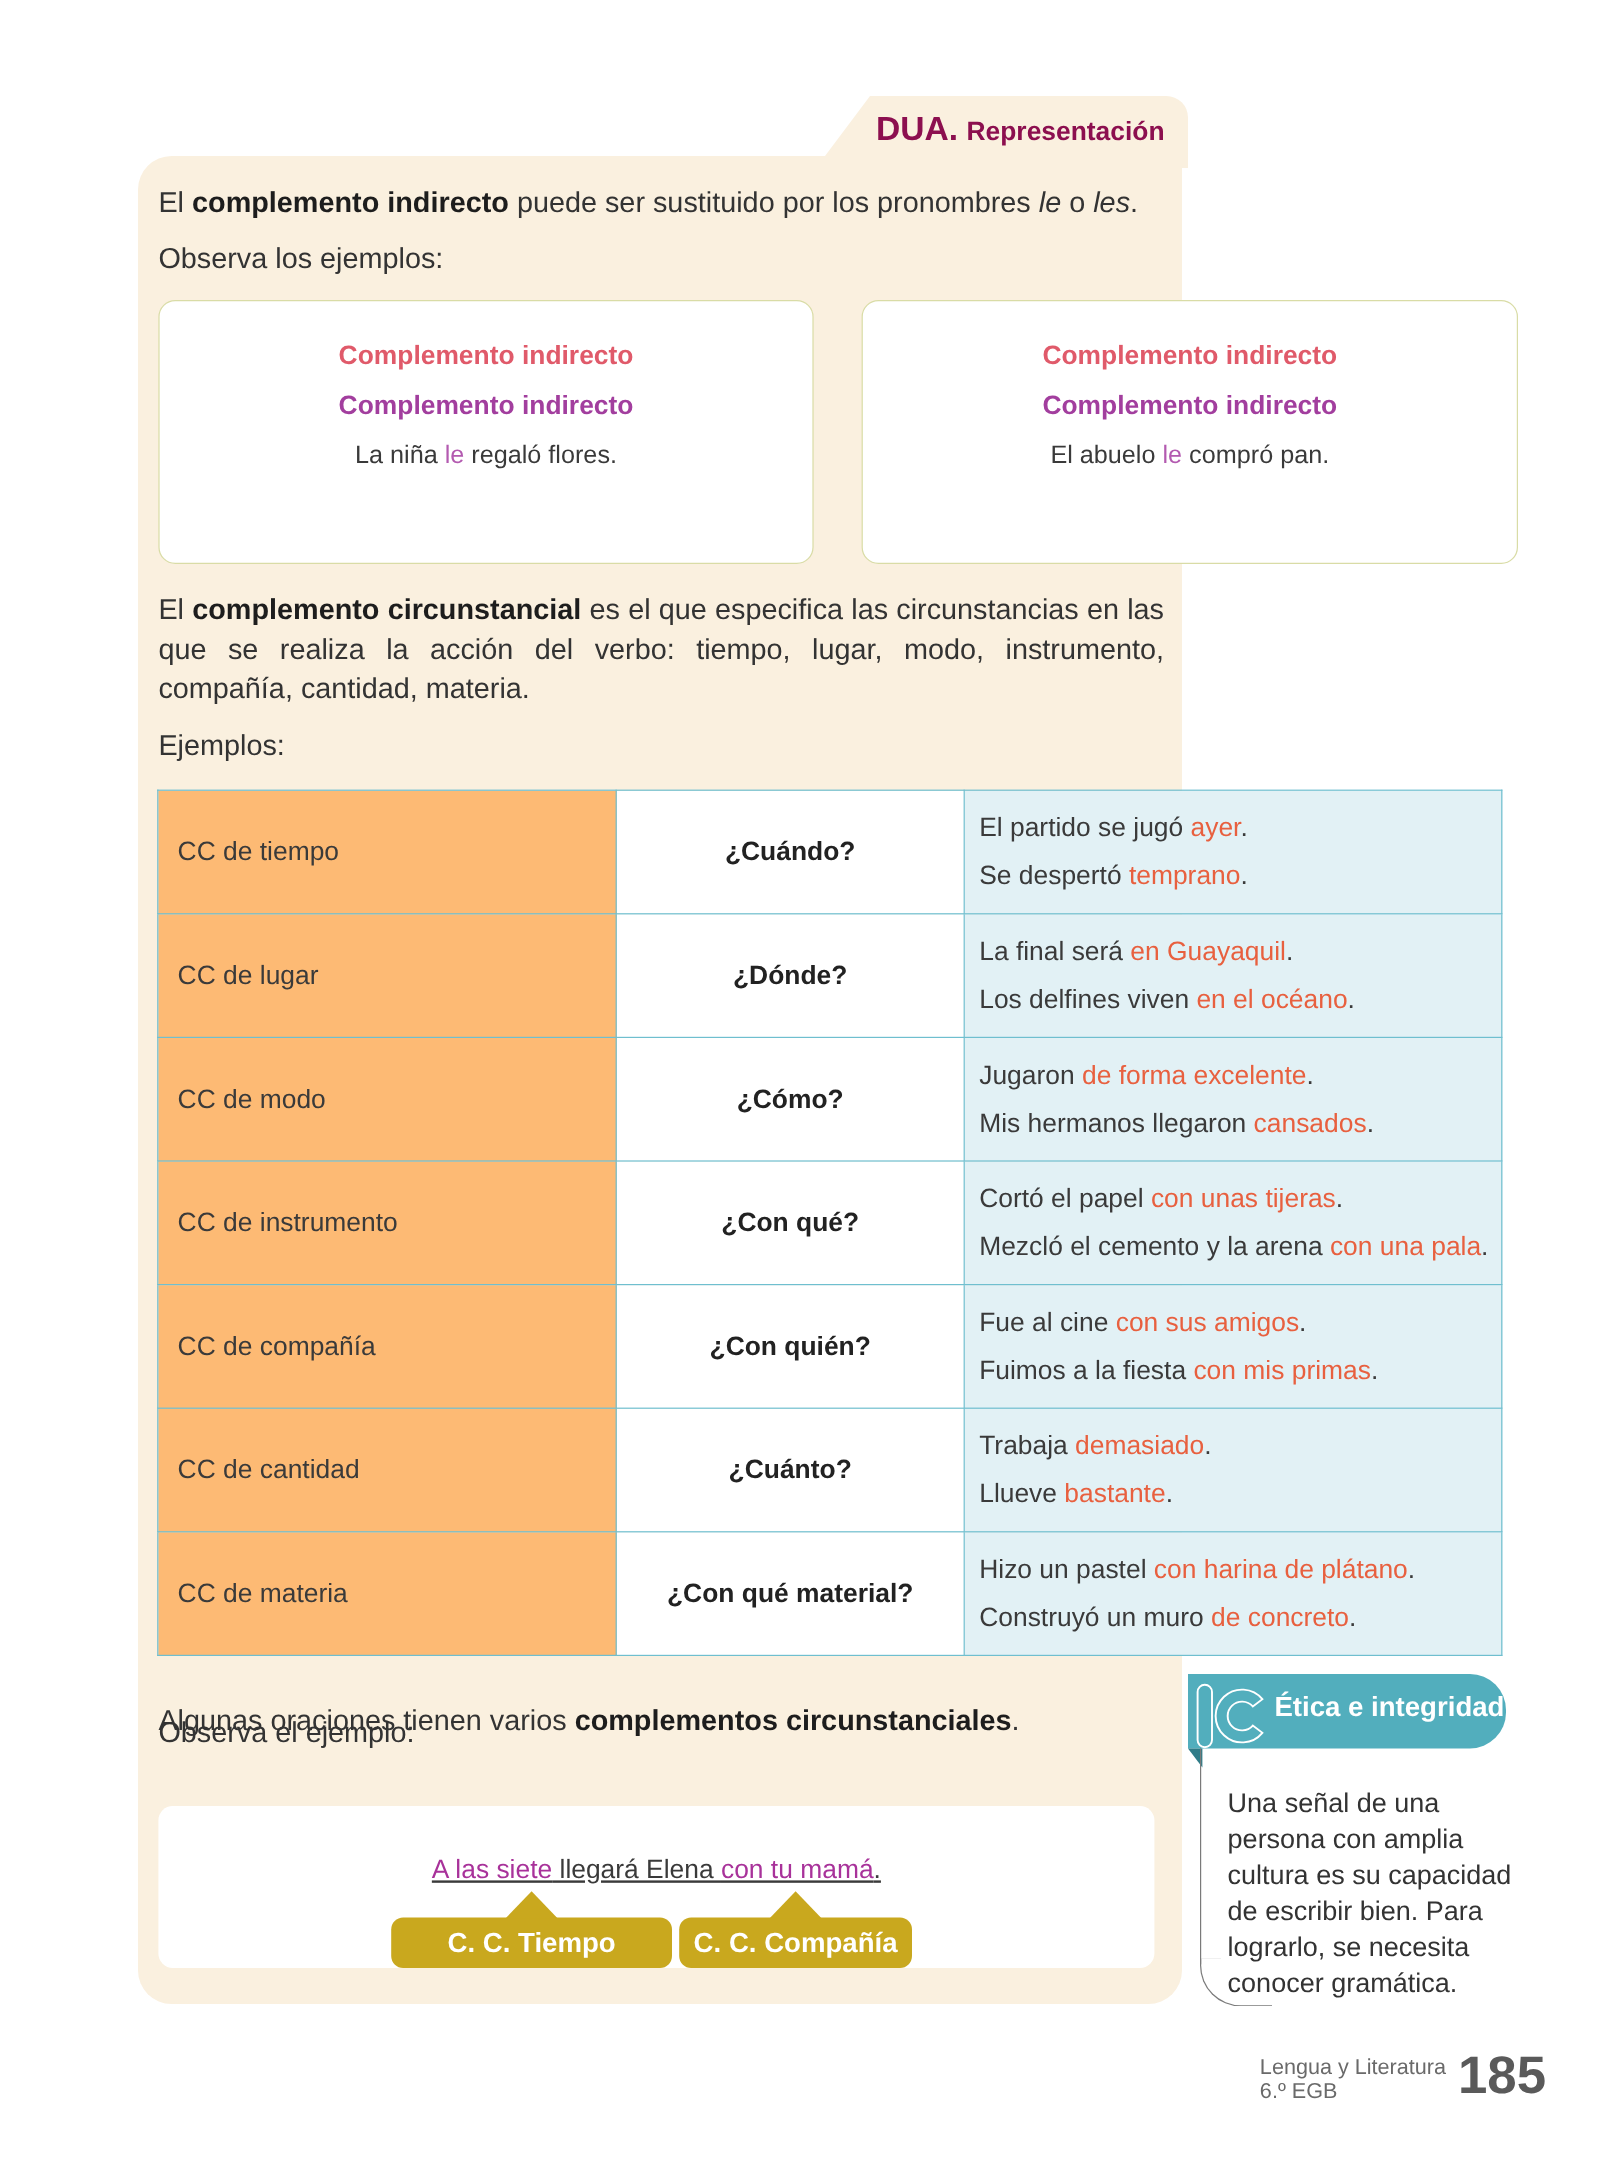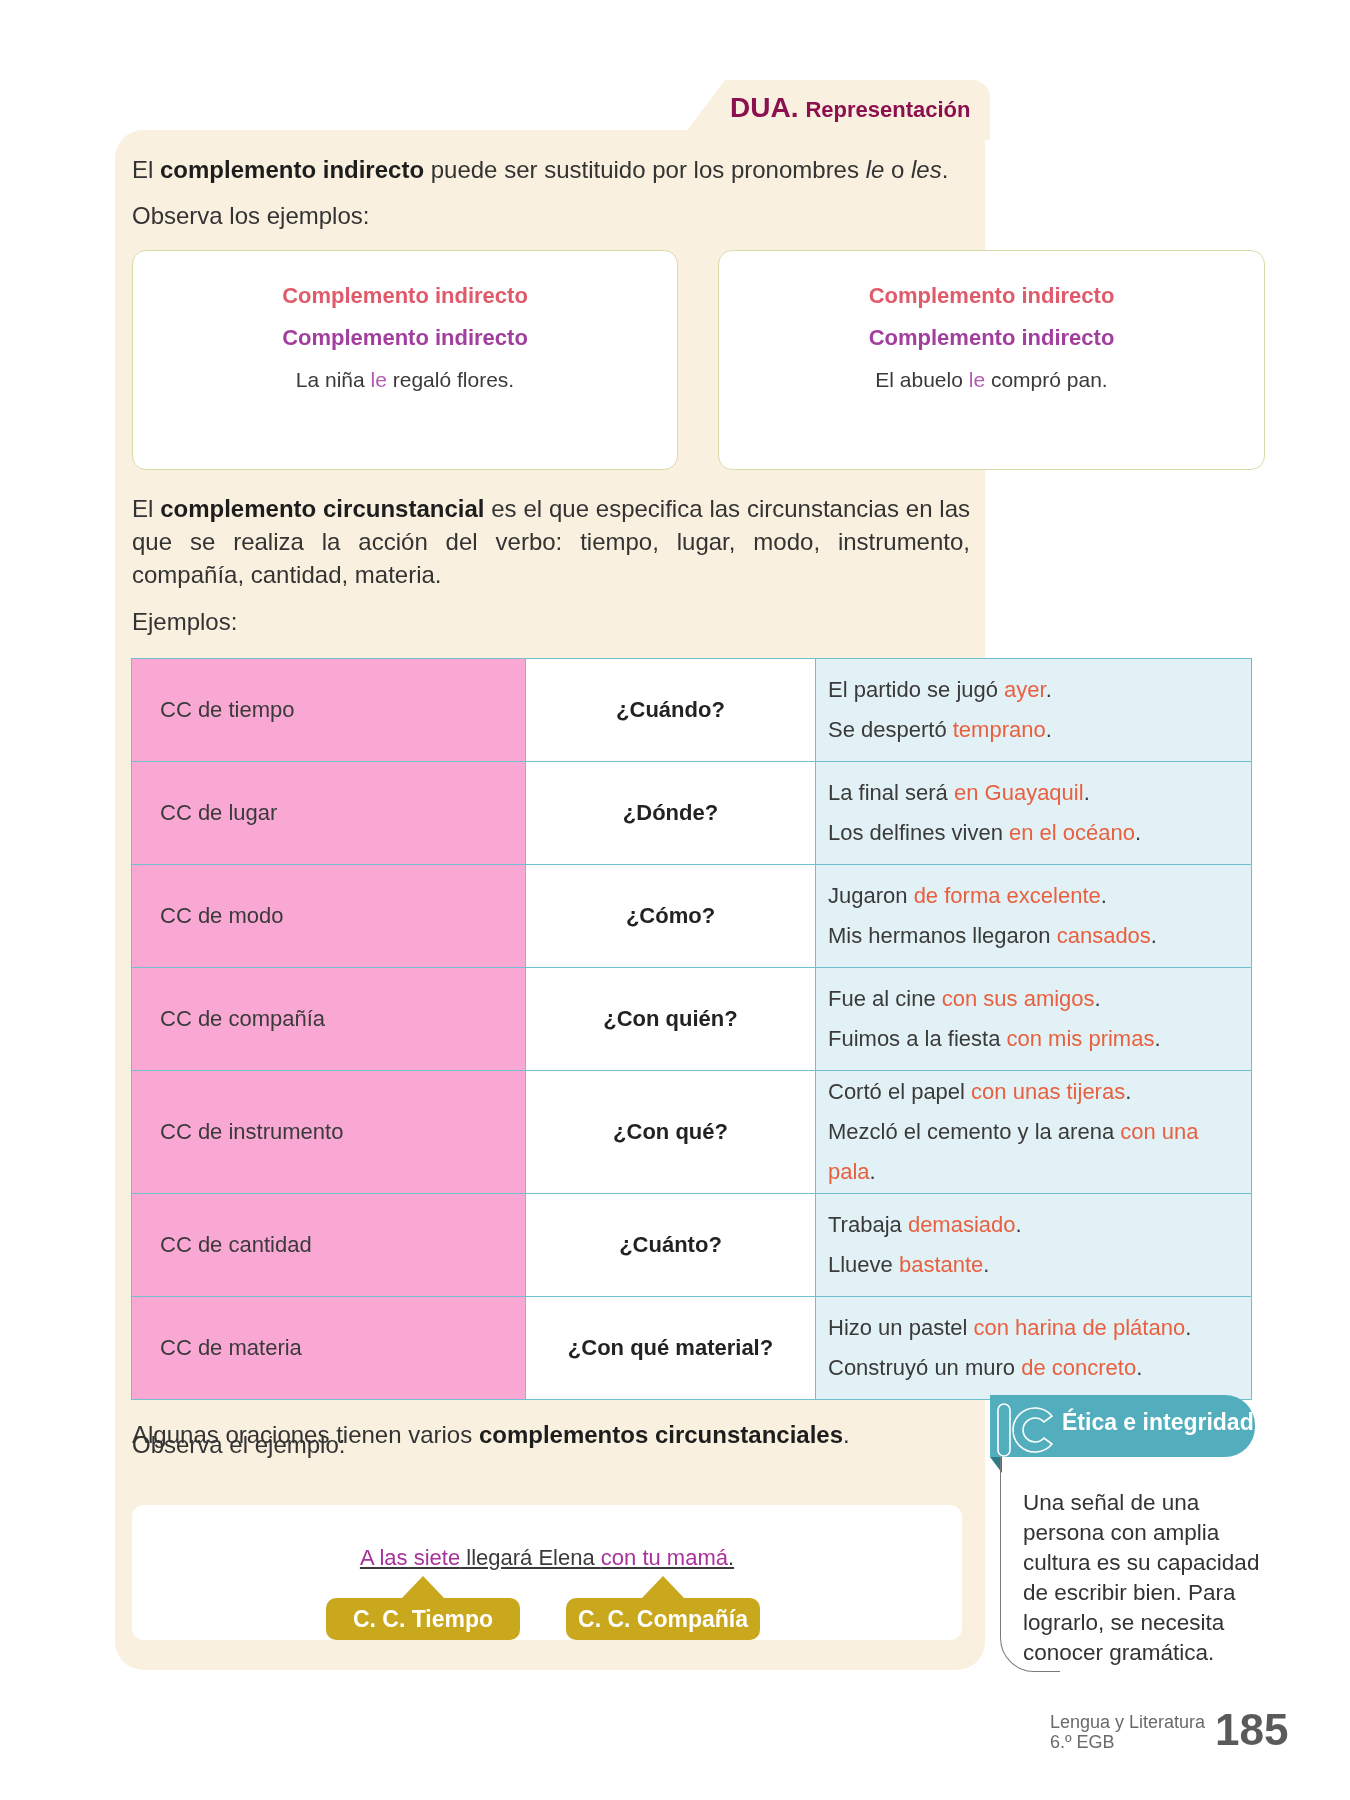--- a/index.html
+++ b/index.html
@@ -29,21 +29,21 @@
   .ex-box .s { font-size: 21px; line-height: 30px; margin-top: 12px; color: #3a3a3a; }
   .red { color: #e05a6a; }
   .pinkred { color: #e8707e; }
   .purple { color: #a23e9e; }
   .purple-light { color: #b35ab0; }
 
   
   .cc-table { position: absolute; left: 131px; top: 658px; width: 1121px;
               border-collapse: collapse; }
   .cc-table td { border: 1.5px solid #6fbfcf; height: 100px; font-size: 22px; color: #3a3a3a; }
-  .cc-table td.c1 { width: 364px; background: #f9a8d4; padding-left: 28px; }
+  .cc-table td.c1 { width: 364px; background: #fdba74; padding-left: 16px; }
   .cc-table td.c2 { width: 287px; background: #ffffff; text-align: center; font-weight: bold; color: #222; }
   .cc-table td.c3 { background: #e2f1f5; padding-left: 12px; line-height: 40px; }
   .orange { color: #e8603f; }
 
   
   .ex2 { position: absolute; left: 132px; top: 1505px; width: 830px; height: 135px;
          background: #fff; border-radius: 12px; }
   .ex2-sentence { position: absolute; left: 0; width: 830px; top: 40px; text-align: center; font-size: 22px; color: #3a3a3a; text-decoration: underline; }
   .magenta { color: #a8329a; }
   .tag { position: absolute; top: 1598px; height: 42px; background: #c9a81e; border-radius: 10px;
@@ -116,33 +116,33 @@
       </tr>
       <tr>
         <td class="c1">CC de modo</td>
         <td class="c2">¿Cómo?</td>
         <td class="c3">
           <div><span>Jugaron </span><span class="orange">de forma excelente</span><span>.</span></div>
           <div><span>Mis hermanos llegaron </span><span class="orange">cansados</span><span>.</span></div>
         </td>
       </tr>
       <tr>
+        <td class="c1">CC de instrumento</td>
+        <td class="c2">¿Con qué?</td>
+        <td class="c3">
+          <div><span>Cortó el papel </span><span class="orange">con unas tijeras</span><span>.</span></div>
+          <div><span>Mezcló el cemento y la arena </span><span class="orange">con una pala</span><span>.</span></div>
+        </td>
+      </tr>
+      <tr>
         <td class="c1">CC de compañía</td>
         <td class="c2">¿Con quién?</td>
         <td class="c3">
           <div><span>Fue al cine </span><span class="orange">con sus amigos</span><span>.</span></div>
           <div><span>Fuimos a la fiesta </span><span class="orange">con mis primas</span><span>.</span></div>
-        </td>
-      </tr>
-      <tr>
-        <td class="c1">CC de instrumento</td>
-        <td class="c2">¿Con qué?</td>
-        <td class="c3">
-          <div><span>Cortó el papel </span><span class="orange">con unas tijeras</span><span>.</span></div>
-          <div><span>Mezcló el cemento y la arena </span><span class="orange">con una pala</span><span>.</span></div>
         </td>
       </tr>
       <tr>
         <td class="c1">CC de cantidad</td>
         <td class="c2">¿Cuánto?</td>
         <td class="c3">
           <div><span>Trabaja </span><span class="orange">demasiado</span><span>.</span></div>
           <div><span>Llueve </span><span class="orange">bastante</span><span>.</span></div>
         </td>
       </tr>
@@ -156,21 +156,21 @@
       </tr>
     </tbody>
 </table>
 
 <div class="para" style="top:1418px;"><span>Algunas oraciones tienen varios </span><b>complementos circunstanciales</b><span>.</span></div>
 <div class="para" style="top:1428px;">Observa el ejemplo:</div>
 
 <div class="ex2">
   <div class="ex2-sentence"><span class="magenta">A las siete</span><span> llegará Elena </span><span class="magenta">con tu mamá</span><span>.</span></div>
 </div>
-<div class="tag" style="left:326px; width:194px;">C. C. Tiempo</div>
+<div class="tag" style="left:326px; width:234px;">C. C. Tiempo</div>
 <div class="tag" style="left:566px; width:194px;">C. C. Compañía</div>
 
 <div class="callout-head"></div>
 <div class="callout-fold"></div>
 <svg class="callout-icon" viewBox="0 0 70 60">
   <rect x="6" y="4" width="12" height="52" rx="6" fill="none" stroke="#ffffff" stroke-width="1.6"></rect>
   <path d="M60 16 A22 22 0 1 0 60 44 L52 38 A12 12 0 1 1 52 22 Z" fill="none" stroke="#ffffff" stroke-width="1.6"></path>
 </svg>
 <div class="callout-title">Ética e integridad</div>
 <div class="callout-line"></div>

